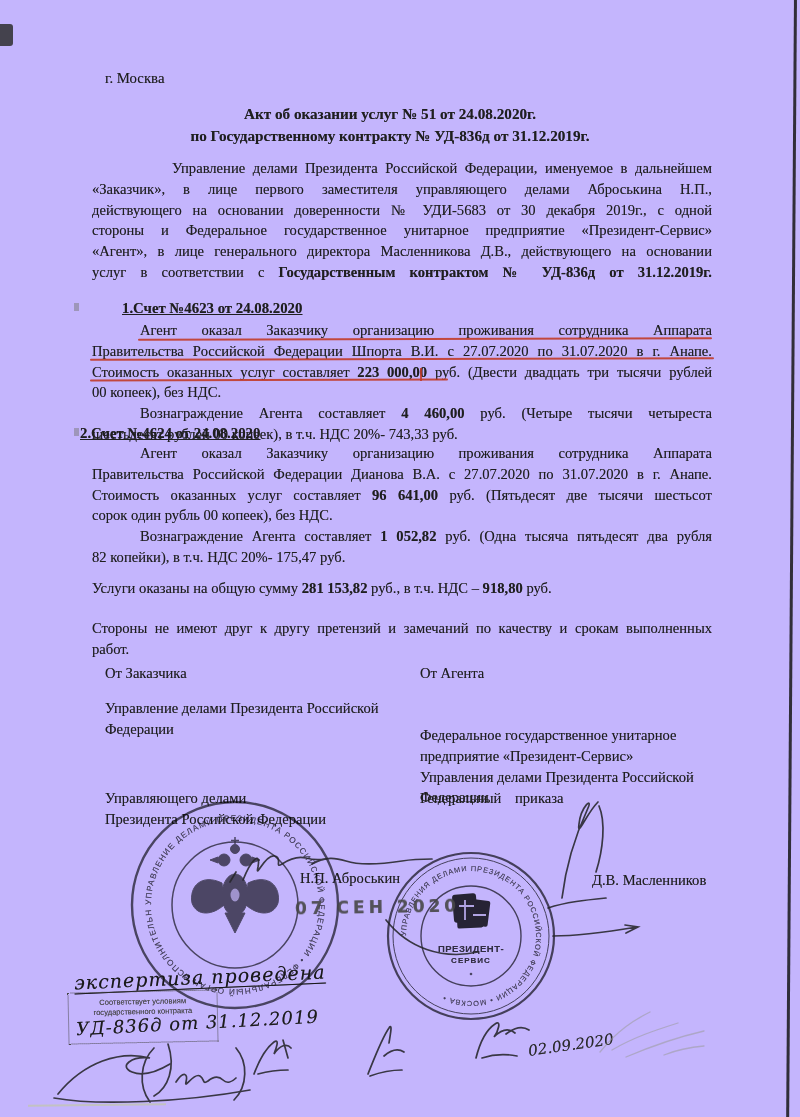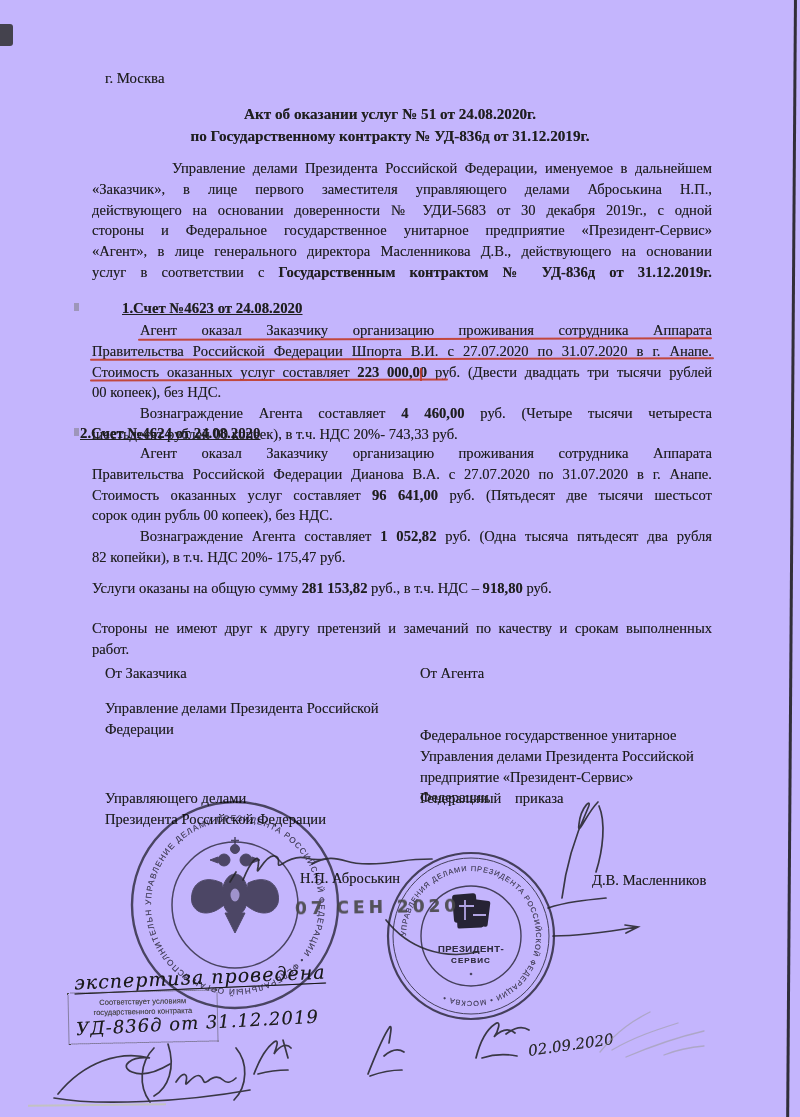--- a/index.html
+++ b/index.html
@@ -122,22 +122,22 @@
 
   <div class="abs ln" style="left:105px; top:663px;">От Заказчика</div>
   <div class="abs ln" style="left:420px; top:663px;font-family:Liberation Serif, serif;">От Агента</div>
 
   <div class="colL" style="top:698px;">
     <div class="ln">Управление делами Президента Российской</div>
     <div class="ln">Федерации</div>
   </div>
   <div class="colR" style="top:698px;margin-top:27px;">
     <div class="ln">Федеральное государственное унитарное</div>
+    <div class="ln">предприятие «Президент-Сервис»</div>
     <div class="ln">Управления делами Президента Российской</div>
-    <div class="ln">предприятие «Президент-Сервис»</div>
     <div class="ln">Федерации</div>
   </div>
 
   <div class="colL" style="top:788px;">
     <div class="ln">Управляющего делами</div>
     <div class="ln">Президента Российской Федерации</div>
   </div>
   <div class="colR ln" style="top:788px; word-spacing:10px;">Генеральный приказа</div>
 
   <div class="name" style="left:283px; top:870px;">Н.П. Аброськин</div>

